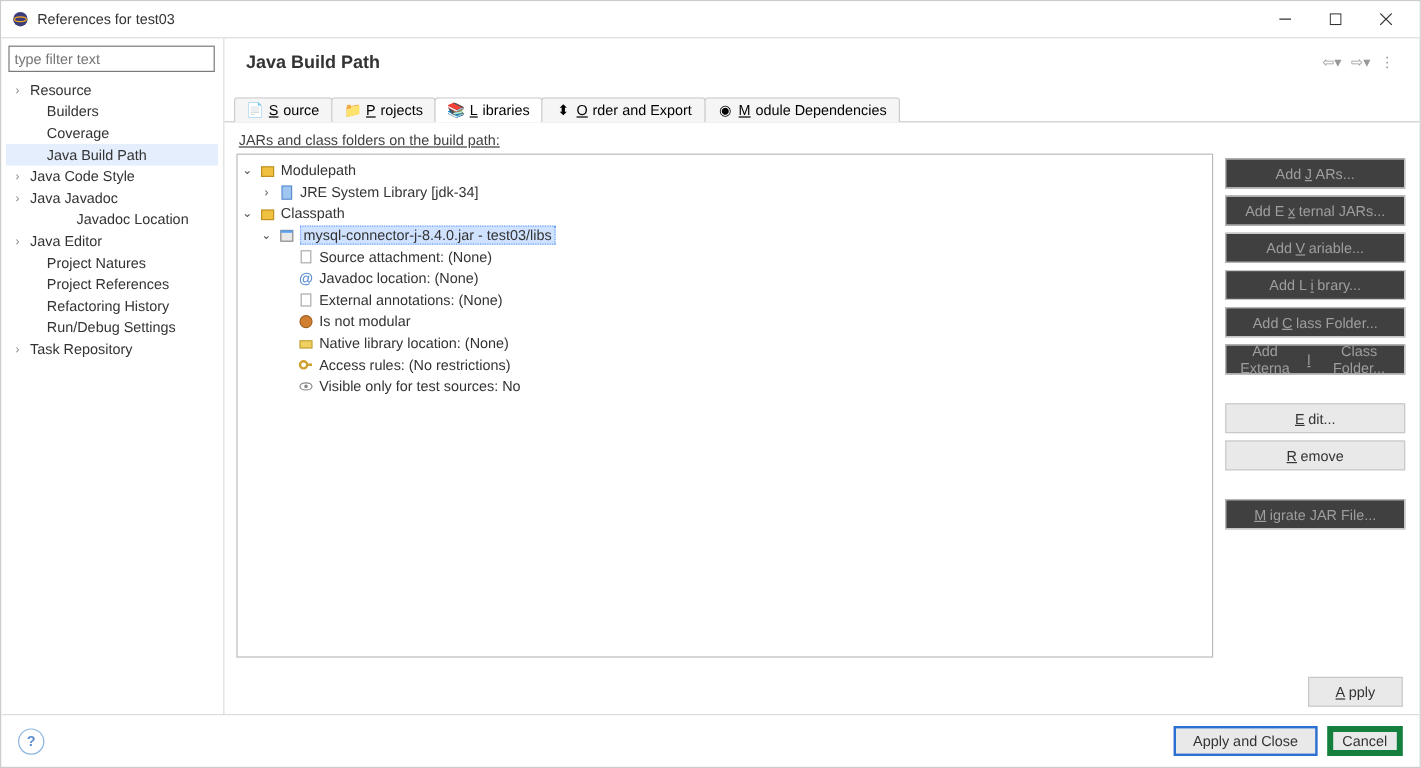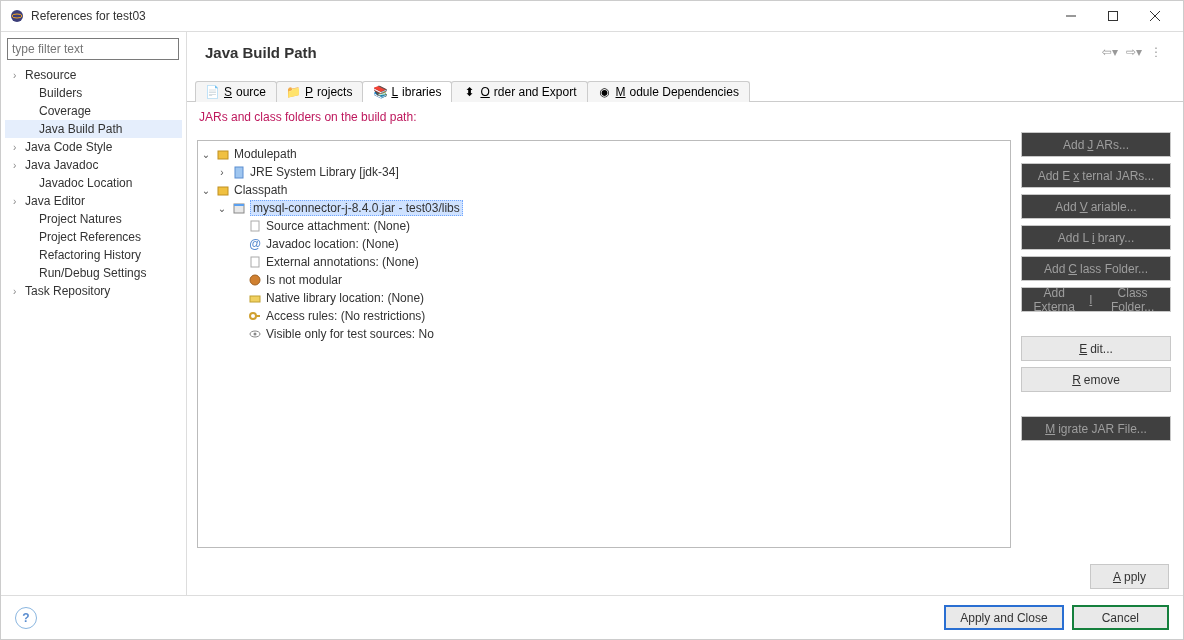--- a/index.html
+++ b/index.html
@@ -27,21 +27,21 @@
 .navicons span { padding: 2px 3px; cursor:pointer;}
 
 .tabbar { display:flex; align-items:flex-end; padding: 0 8px; height: 26px; border-bottom:1px solid #ccc; margin-top:4px;}
 .tabbar .tab { display:flex; align-items:center; gap:4px; padding: 3px 10px; border:1px solid #ccc; border-bottom:none; background:#f5f5f5; margin-right:-1px; cursor:pointer; border-radius:3px 3px 0 0; position:relative; top:1px;}
 .tabbar .tab.active { background:#fff; z-index:2;}
 .tabbar .tab .ticon { width:14px; height:14px; display:inline-flex; align-items:center; justify-content:center;}
 .tabbar .tab .mnemonic { text-decoration: underline; }
 
 .mainbody { flex:1; display:flex; padding: 8px 12px 10px 10px; gap: 10px; min-height:0;}
 .treearea { flex:1; display:flex; flex-direction:column; min-height:0;}
-.treearea .label { color:#be185d; margin-bottom:16px; padding-left:2px;}
+.treearea .label { color:#404040; margin-bottom:4px; padding-left:2px;text-decoration:underline;}
 .treebox { flex:1; border:1px solid #bbb; background:#fff; overflow:auto; padding:4px 2px;}
 .btncol { width:150px; display:flex; flex-direction:column; gap:6px; padding-top: 22px;}
 .btncol button { height:25px; background: #e9e9e9; border:1px solid #c8c8c8; color:#333; cursor:pointer; display:flex; align-items:center; justify-content:center; gap:3px;}
 .btncol button:disabled { color:#9e9e9e; background:#404040; }
 .btncol button .mnemonic { text-decoration: underline; }
 .btncol .spacer { height: 12px;}
 
 .treebox .row { display:flex; align-items:center; height:18px; white-space:nowrap;}
 .treebox .row .exp { width:12px; text-align:center; color:#555; font-size:10px; cursor:pointer;}
 .treebox .row .ind0{margin-left:0;} .treebox .row .ind1{margin-left:16px;} .treebox .row .ind2{margin-left:32px;}
@@ -49,21 +49,21 @@
 .treebox .row.selected span.txt { background:#cfe2ff; border:1px dotted #6fa5ff; padding: 0 2px;}
 .treebox .row .txt { color:#333; }
 
 .footer { display:flex; justify-content:flex-end; padding: 6px 14px; border-top: 0; }
 .footer button { height:25px; padding: 0 22px; background:#e9e9e9; border:1px solid #c8c8c8; color:#333; cursor:pointer; display:flex; align-items:center; justify-content:center; gap:3px;}
 .footer button .mnemonic { text-decoration: underline; }
 
 .bottombar { height: 44px; border-top: 1px solid #ddd; display:flex; align-items:center; padding: 0 14px; }
 .bottombar .help { width:22px; height:22px; border:1px solid #8ab6e0; border-radius:50%; color:#5a8dd0; display:flex; align-items:center; justify-content:center; font-weight:bold; cursor:pointer;}
 .bottombar .grow { flex:1; }
-.bottombar button { height:25px; padding: 0 28px; background:#e9e9e9; border:2px solid #15803d; color:#333; cursor:pointer; margin-left:8px;}
+.bottombar button { height:25px; padding: 0 8px; background:#e9e9e9; border:5px solid #15803d; color:#333; cursor:pointer; margin-left:8px;}
 .bottombar button.primary { border:2px solid #2a6fd2; padding: 0 14px;}
 </style>
 </head>
 <body>
 
 <div class="titlebar">
   <span class="eicon">
     <svg viewBox="0 0 16 16" width="16" height="16">
         <circle cx="8" cy="8" r="6" fill="#3b3e7a"></circle>
         <ellipse cx="8" cy="8" rx="5" ry="2" fill="none" stroke="#f5a623" stroke-width="1"></ellipse>
@@ -111,21 +111,21 @@
           <span>Java Build Path</span>
         </div>
         <div class="node" style="padding-left: 8px;">
           <span class="arrow">›</span>
           <span>Java Code Style</span>
         </div>
         <div class="node" style="padding-left: 8px;">
           <span class="arrow">›</span>
           <span>Java Javadoc</span>
         </div>
-        <div class="node lv1" style="padding-left: 22px;">
+        <div class="node lv1" style="padding-left: 22px; justify-content: center;">
           <span class="arrow"></span>
           <span>Javadoc Location</span>
         </div>
         <div class="node" style="padding-left: 8px;">
           <span class="arrow">›</span>
           <span>Java Editor</span>
         </div>
         <div class="node lv1" style="padding-left: 22px;">
           <span class="arrow"></span>
           <span>Project Natures</span>

